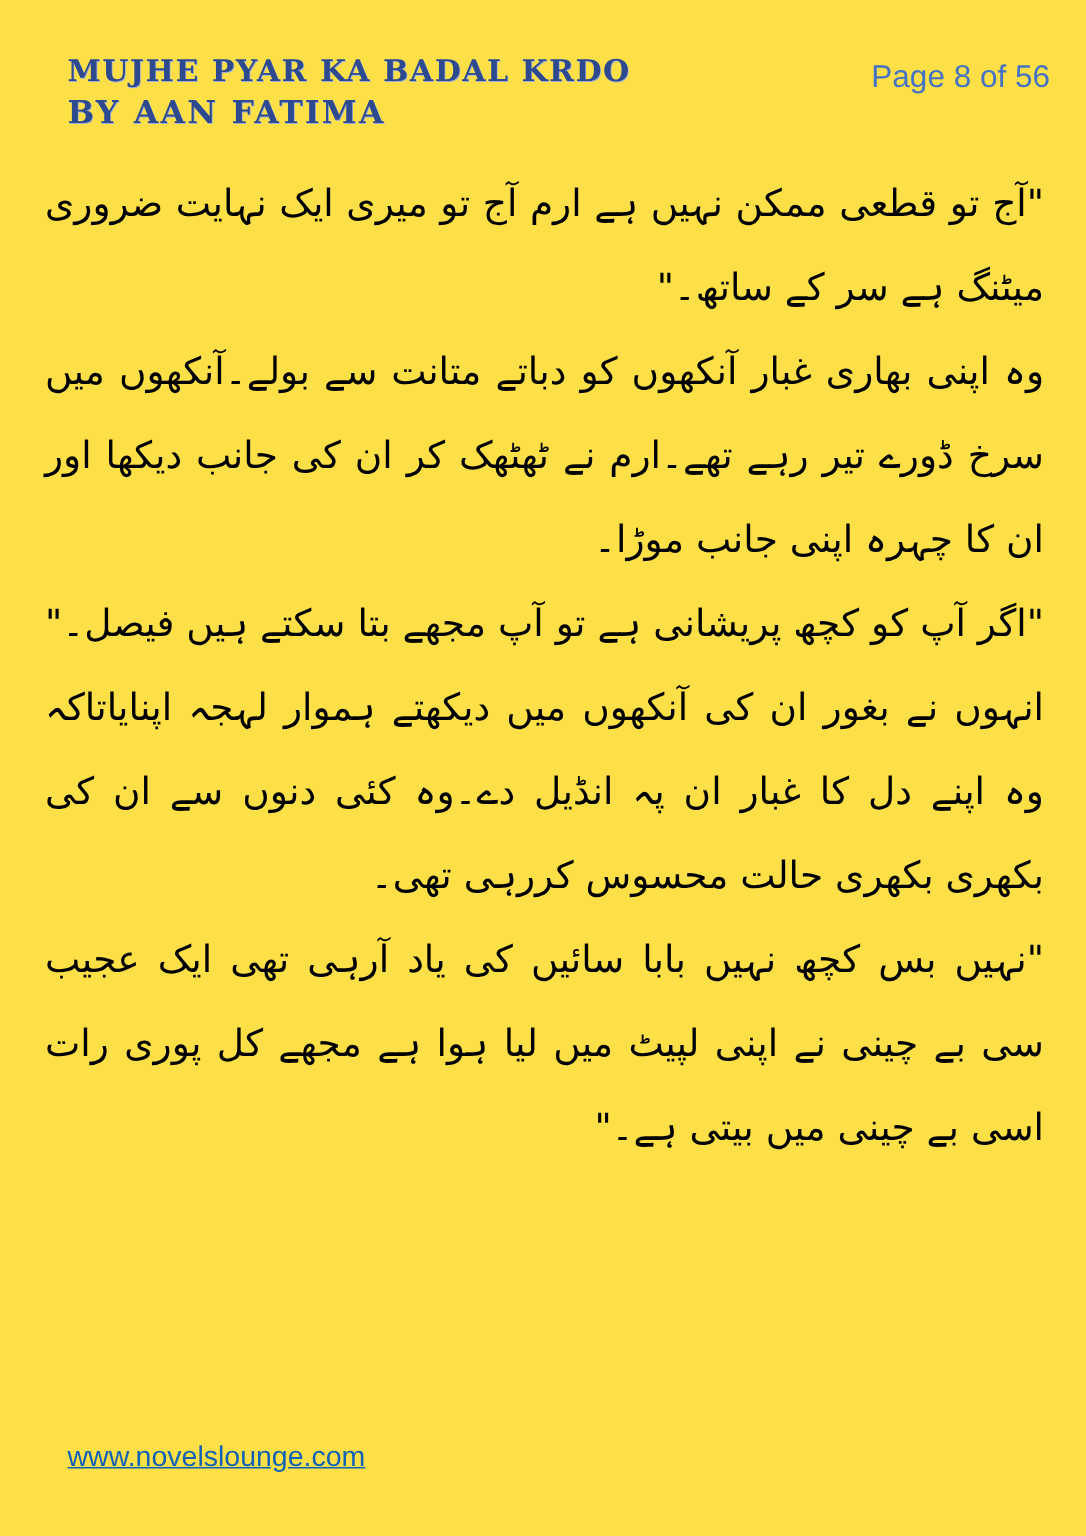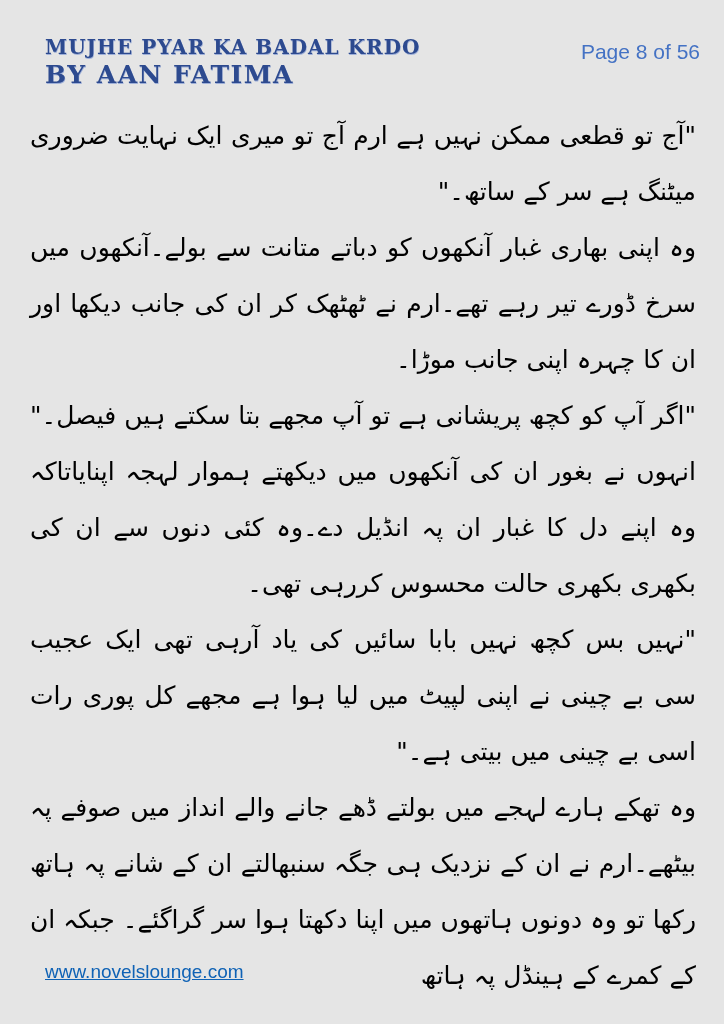--- a/index.html
+++ b/index.html
@@ -4,21 +4,21 @@
 <style>
   html, body {
     margin: 0;
     padding: 0;
     background: #ffffff;
   }
   .page {
     position: relative;
     width: 724px;
     height: 1024px;
-    background: #e5e5e5;
+    background: #fde047;
     overflow: hidden;
     font-family: "DejaVu Sans", sans-serif;
   }
   
   .header {
     position: absolute;
     top: 34px;
     left: 45px;
     right: 24px;
     display: flex;
@@ -31,21 +31,21 @@
     font-size: 20px;
     font-weight: 700;
     letter-spacing: 1px;
     color: #2d4a8f;
     text-shadow: 0.5px 0.5px 0 #9fb0d8;
     line-height: 26px;
     white-space: nowrap;
   }
   .book-author {
     font-family: "DejaVu Serif", serif;
-    font-size: 25px;
+    font-size: 21px;
     font-weight: 700;
     letter-spacing: 1.5px;
     color: #2d4a8f;
     text-shadow: 0.5px 0.5px 0 #9fb0d8;
     line-height: 30px;
     white-space: nowrap;
   }
   .page-indicator {
     font-family: "Liberation Sans", sans-serif;
     font-size: 21px;
@@ -108,20 +108,19 @@
     </div>
     <span class="page-indicator">Page 8 of 56</span>
   </div>
 
   <div class="content" dir="rtl" lang="ur">
     <p>"آج تو قطعی ممکن نہیں ہے ارم آج تو میری ایک نہایت ضروری میٹنگ ہے سر کے ساتھ۔"</p>
     <p>وہ اپنی بھاری غبار آنکھوں کو دباتے متانت سے بولے۔آنکھوں میں سرخ ڈورے تیر رہے تھے۔ارم نے ٹھٹھک کر ان کی جانب دیکھا اور ان کا چہرہ اپنی جانب موڑا۔</p>
     <p>"اگر آپ کو کچھ پریشانی ہے تو آپ مجھے بتا سکتے ہیں فیصل۔"</p>
     <p>انہوں نے بغور ان کی آنکھوں میں دیکھتے ہموار لہجہ اپنایاتاکہ وہ اپنے دل کا غبار ان پہ انڈیل دے۔وہ کئی دنوں سے ان کی بکھری بکھری حالت محسوس کررہی تھی۔</p>
     <p>"نہیں بس کچھ نہیں بابا سائیں کی یاد آرہی تھی ایک عجیب سی بے چینی نے اپنی لپیٹ میں لیا ہوا ہے مجھے کل پوری رات اسی بے چینی میں بیتی ہے۔"</p>
-    <p>وہ تھکے ہارے لہجے میں بولتے ڈھے جانے والے انداز میں صوفے پہ بیٹھے۔ارم نے ان کے نزدیک ہی جگہ سنبھالتے ان کے شانے پہ ہاتھ رکھا تو وہ دونوں ہاتھوں میں اپنا دکھتا ہوا سر گراگئے۔ جبکہ ان کے کمرے کے ہینڈل پہ ہاتھ</p>
   </div>
 
   <div class="footer">
     <a class="site-link">www.novelslounge.com</a>
   </div>
 
 </div>
 
 </body></html>

